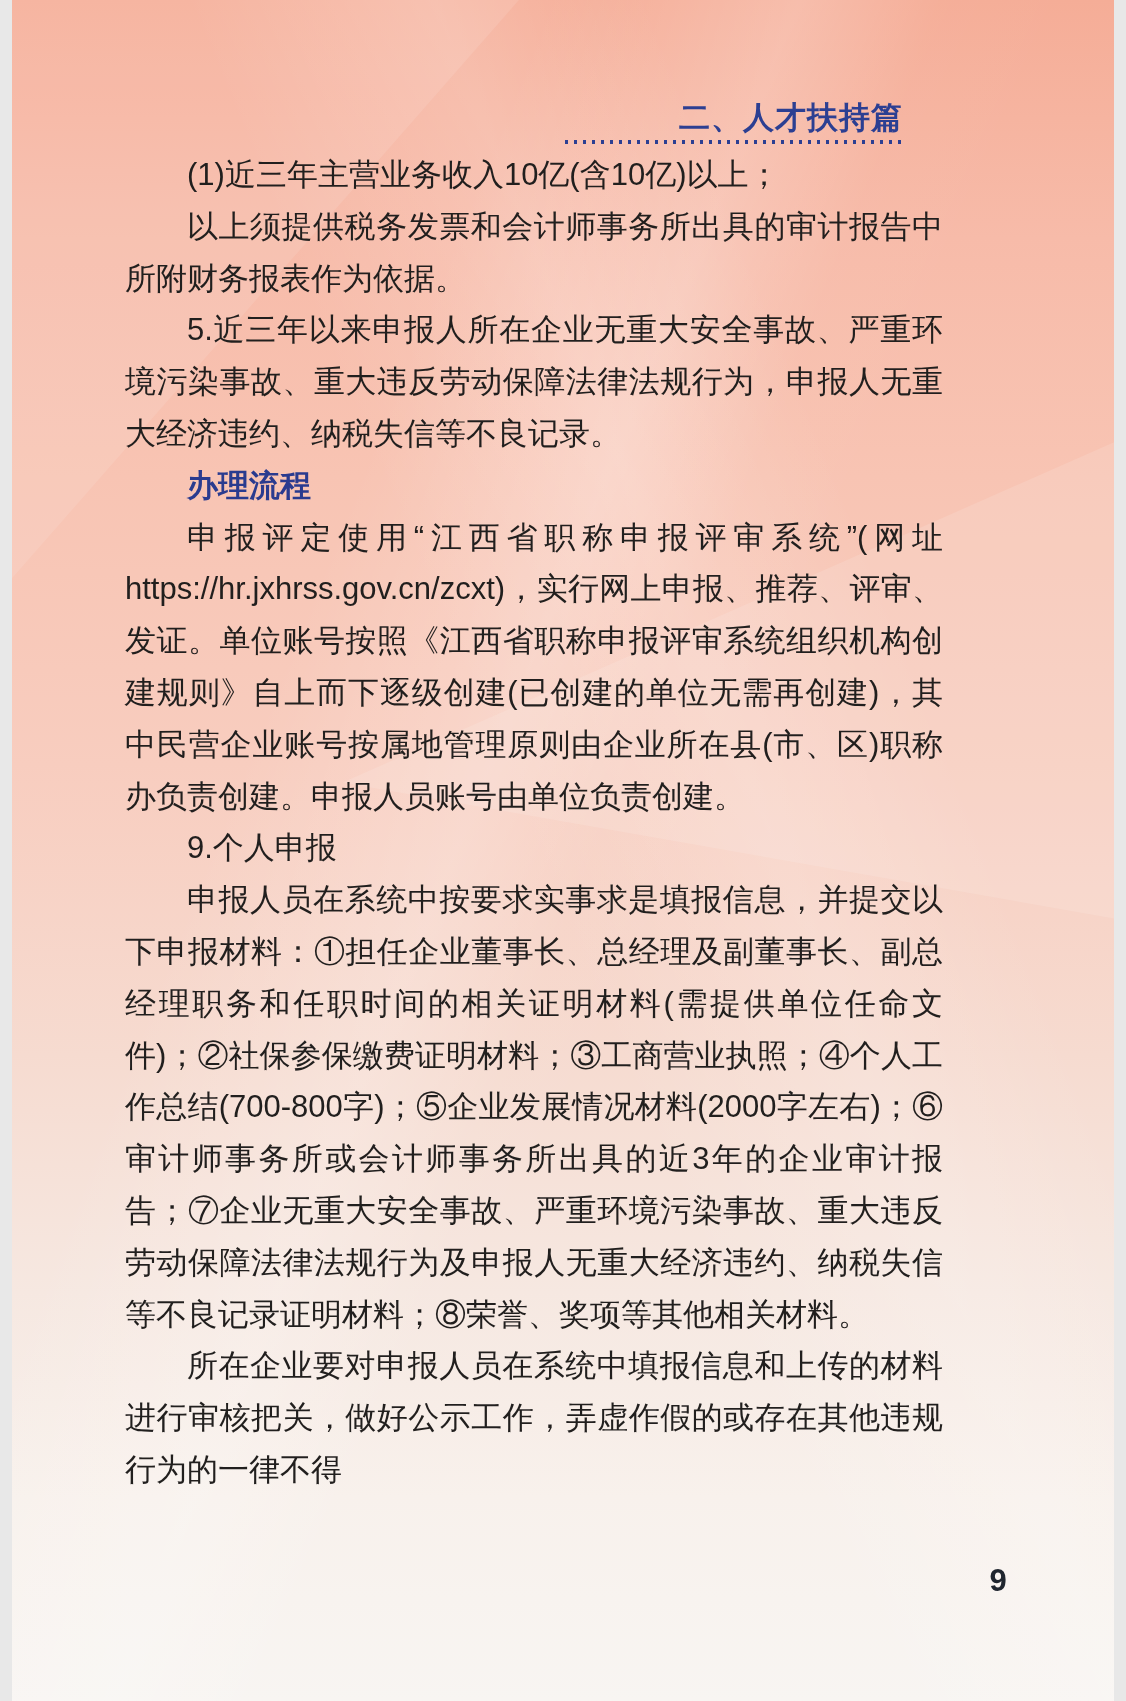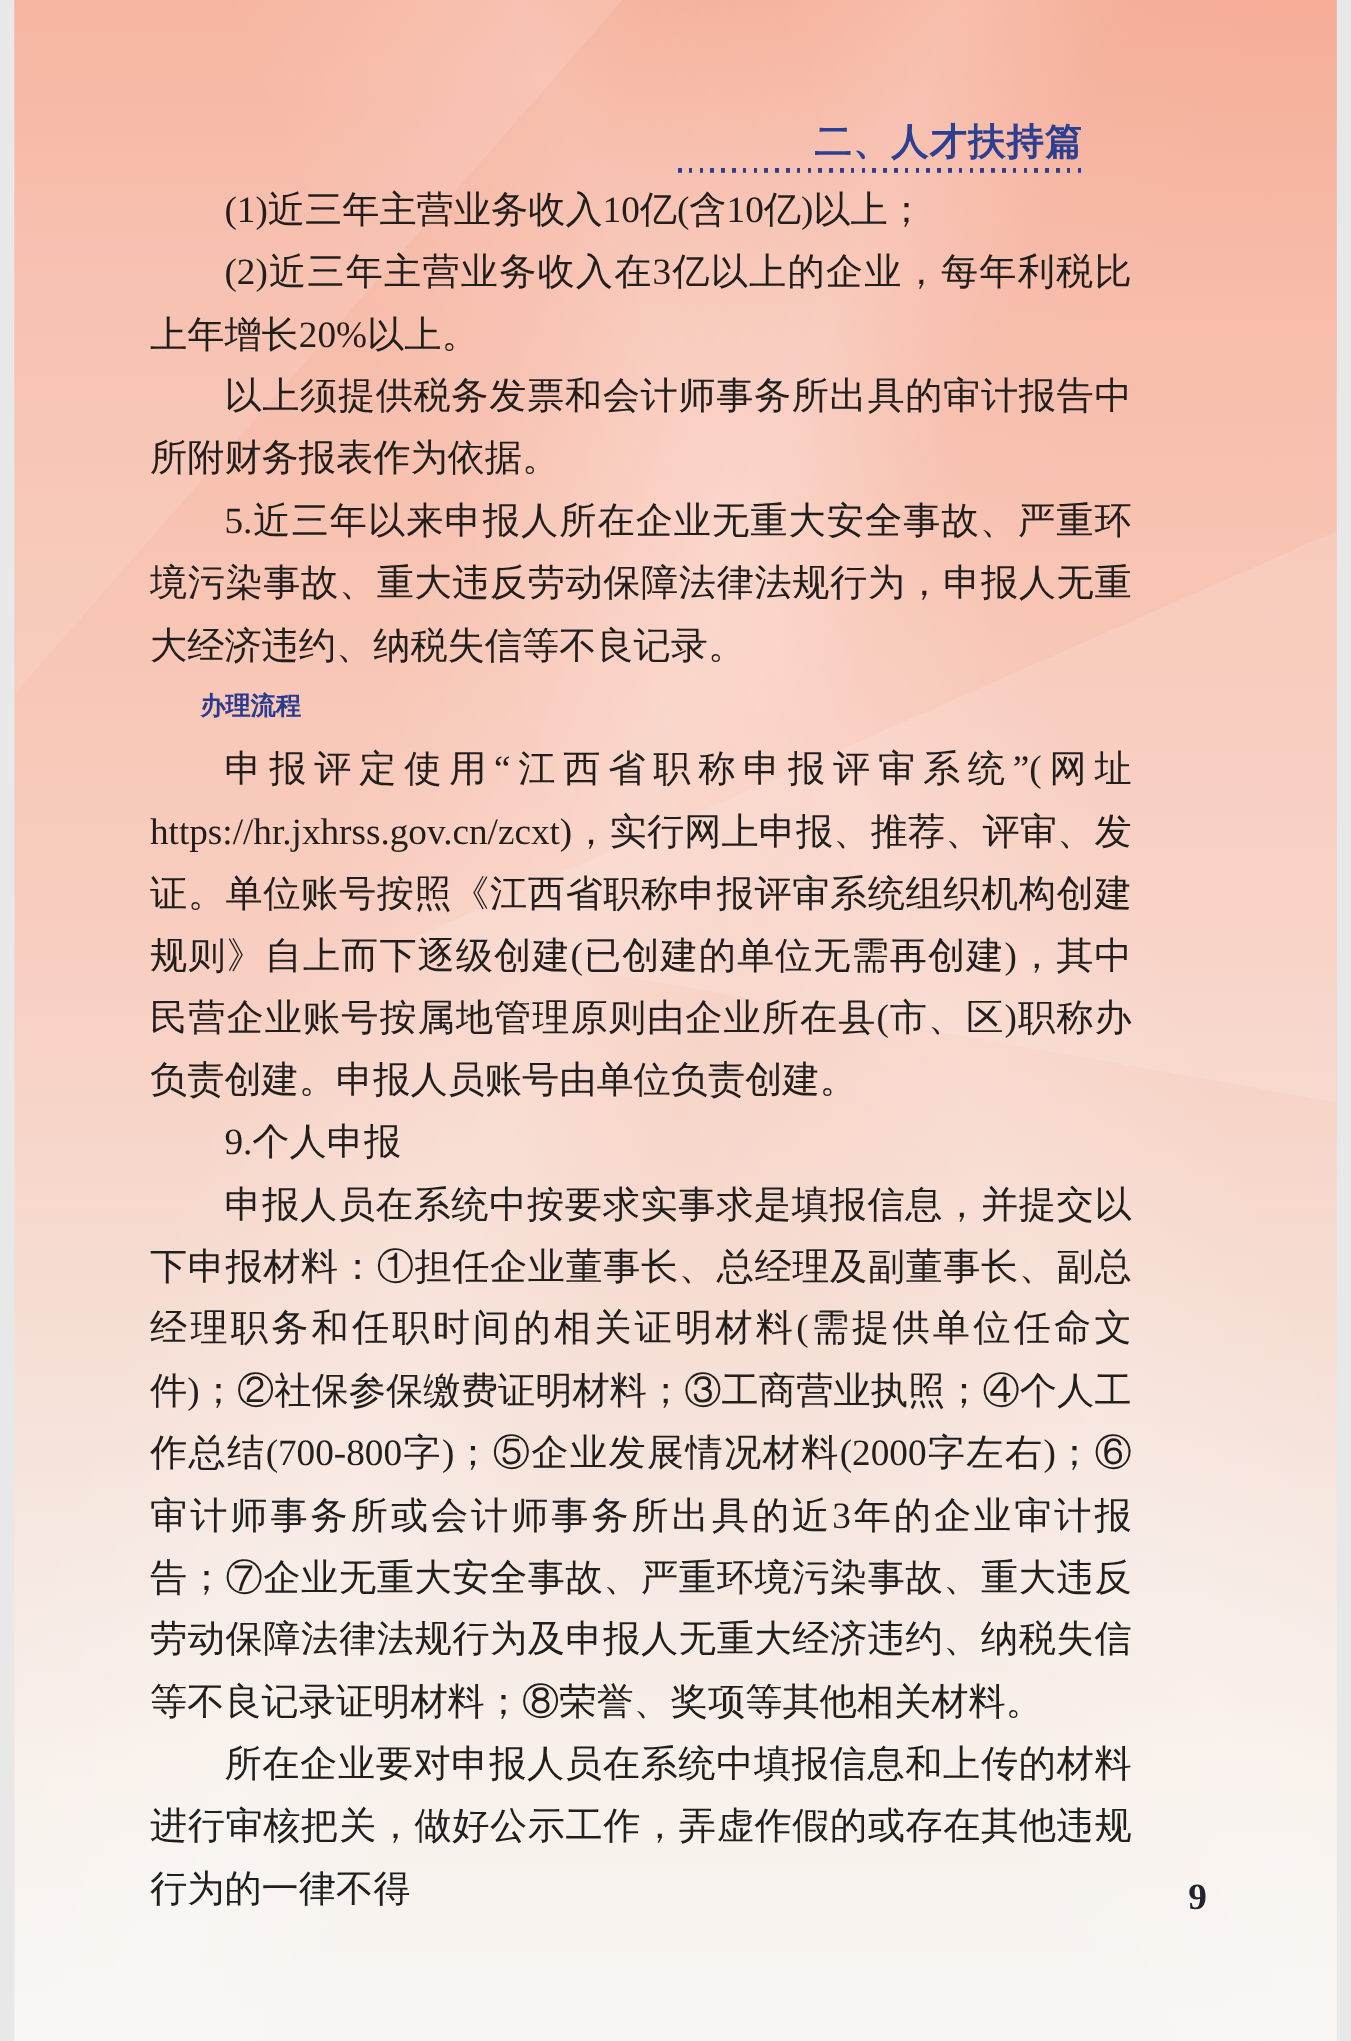--- a/index.html
+++ b/index.html
@@ -1,21 +1,21 @@
 <!DOCTYPE html>
 <html><head>
 <meta charset="utf-8">
 <style>
   html,body{margin:0;padding:0;background:#e8e8e8;}
   .page{
     position:relative;
     width:1102px;height:1701px;
     margin:0 auto;
     overflow:hidden;
-    font-family:Liberation Serif, serif;
+    font-family:Liberation Sans, sans-serif;
     background:linear-gradient(180deg,
       #f5ad97 0%,
       #f7bba9 14%,
       #f8c4b3 28%,
       #f8cdbf 45%,
       #f6dbd0 62%,
       #f6e8e1 76%,
       #f8f1ec 88%,
       #f8f5f2 100%);
   }
@@ -73,21 +73,21 @@
     width:818px;
     color:#211f1e;
     font-size:31px;
     line-height:51.8px;
     text-align:justify;
   }
   .body-text p, .body-text h2{margin:0;padding:0;}
   .para{text-indent:2em;}
   .para.no-indent{text-indent:0;}
   .sub-heading{
-    font-size:21px;
+    font-size:31px;
     line-height:51.8px;
     font-weight:bold;
     color:#2a3b8f;
     text-indent:2em;
   }
 
   .page-number{
     position:absolute;
     left:966px;
     top:1563px;
@@ -108,21 +108,20 @@
   <div class="streak streak-2"></div>
   <div class="streak streak-4"></div>
 
   <header class="page-header">
     <div class="header-title">二、人才扶持篇</div>
     <div class="dotted-rule"></div>
   </header>
 
   <main class="body-text">
     <p class="para">(1)近三年主营业务收入10亿(含10亿)以上；</p>
-    <p class="para">(2)近三年主营业务收入在3亿以上的企业，每年利税比上年增长20%以上。</p>
     <p class="para">以上须提供税务发票和会计师事务所出具的审计报告中所附财务报表作为依据。</p>
     <p class="para">5.近三年以来申报人所在企业无重大安全事故、严重环境污染事故、重大违反劳动保障法律法规行为，申报人无重大经济违约、纳税失信等不良记录。</p>
     <h2 class="sub-heading">办理流程</h2>
     <p class="para">申报评定使用“江西省职称申报评审系统”(网址https://hr.jxhrss.gov.cn/zcxt)，实行网上申报、推荐、评审、发证。单位账号按照《江西省职称申报评审系统组织机构创建规则》自上而下逐级创建(已创建的单位无需再创建)，其中民营企业账号按属地管理原则由企业所在县(市、区)职称办负责创建。申报人员账号由单位负责创建。</p>
     <p class="para">9.个人申报</p>
     <p class="para">申报人员在系统中按要求实事求是填报信息，并提交以下申报材料：①担任企业董事长、总经理及副董事长、副总经理职务和任职时间的相关证明材料(需提供单位任命文件)；②社保参保缴费证明材料；③工商营业执照；④个人工作总结(700-800字)；⑤企业发展情况材料(2000字左右)；⑥审计师事务所或会计师事务所出具的近3年的企业审计报告；⑦企业无重大安全事故、严重环境污染事故、重大违反劳动保障法律法规行为及申报人无重大经济违约、纳税失信等不良记录证明材料；⑧荣誉、奖项等其他相关材料。</p>
     <p class="para">所在企业要对申报人员在系统中填报信息和上传的材料进行审核把关，做好公示工作，弄虚作假的或存在其他违规行为的一律不得</p>
   </main>
 
   <footer>

